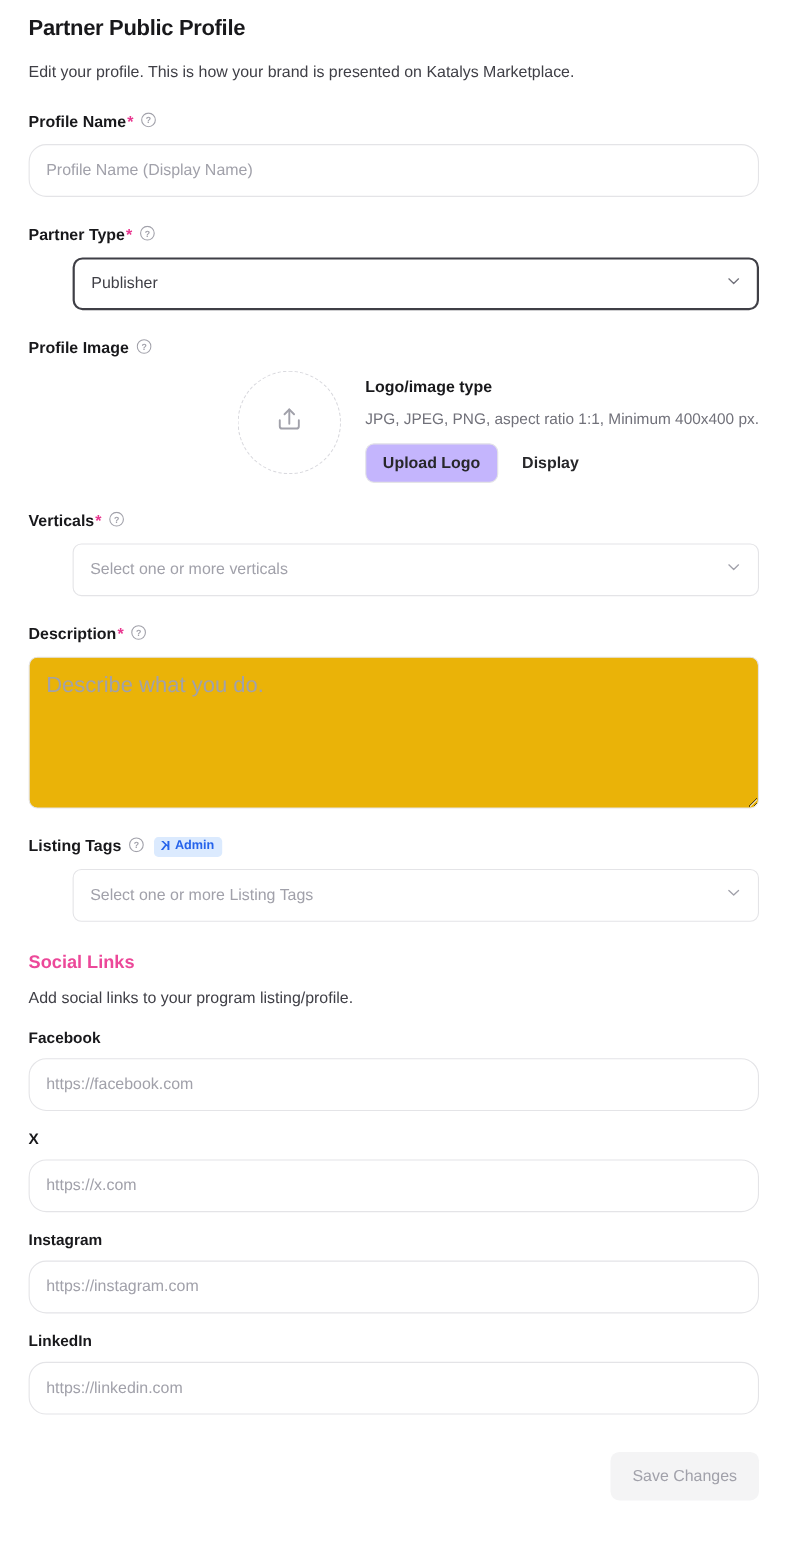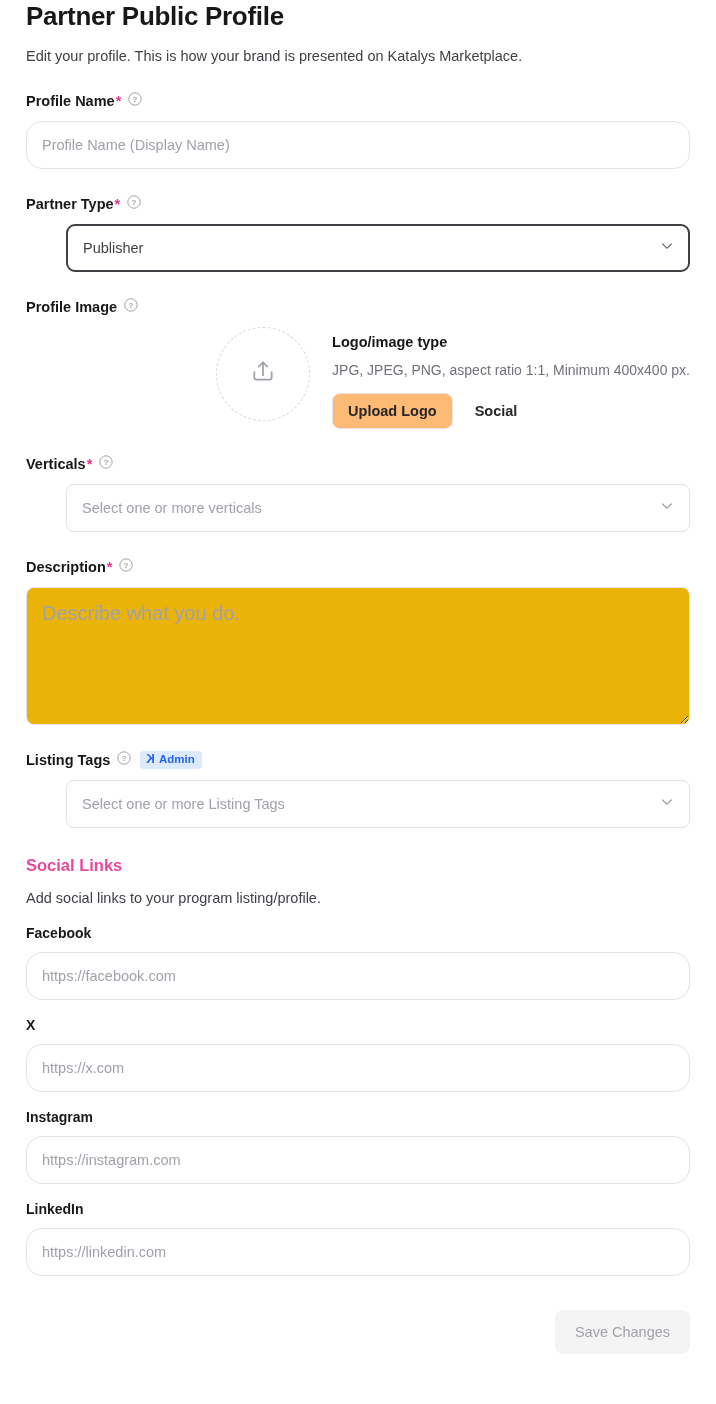--- a/index.html
+++ b/index.html
@@ -19,24 +19,25 @@
   .page {
     width: 716px;
     height: 1404px;
     padding: 0 26px;
     position: relative;
     overflow: hidden;
   }
 
   
   .page-title {
-    font-size: 26px;
+    font-size: 20px;
     font-weight: 700;
     letter-spacing: -0.3px;
     color: #18181b;
+    padding-top: 10px;
     line-height: 32px;
   }
 
   .page-subtitle {
     font-size: 14.5px;
     color: #3f3f46;
     margin-top: 14px;
     line-height: 20px;
   }
 
@@ -196,21 +197,21 @@
     display: flex;
     align-items: center;
     gap: 10px;
     margin-top: 14px;
   }
 
   .btn-outline {
     height: 36px;
     border: 1px solid #e4e4e7;
     border-radius: 8px;
-    background: #fdba74;
+    background: #c4b5fd;
     padding: 0 15px;
     font-family: "Liberation Sans", sans-serif;
     font-size: 14.5px;
     font-weight: 600;
     color: #27272a;
     cursor: pointer;
   }
 
   .btn-text {
     height: 36px;
@@ -330,21 +331,21 @@
               <path d="m8 7 4-4 4 4"></path>
               <path d="M4 12v5a2 2 0 0 0 2 2h12a2 2 0 0 0 2-2v-5"></path>
           </svg>
         </span>
       </div>
       <div class="image-info">
         <div class="image-info-title">Logo/image type</div>
         <div class="image-info-sub">JPG, JPEG, PNG, aspect ratio 1:1, Minimum 400x400 px.</div>
         <div class="image-actions">
           <button class="btn-outline">Upload Logo</button>
-          <button class="btn-text">Social</button>
+          <button class="btn-text">Display</button>
         </div>
       </div>
     </div>
   </div>
 
   <div class="field">
     <div class="field-label">
       <span>Verticals</span>
         <span class="req">*</span>
       <span class="help-icon">

